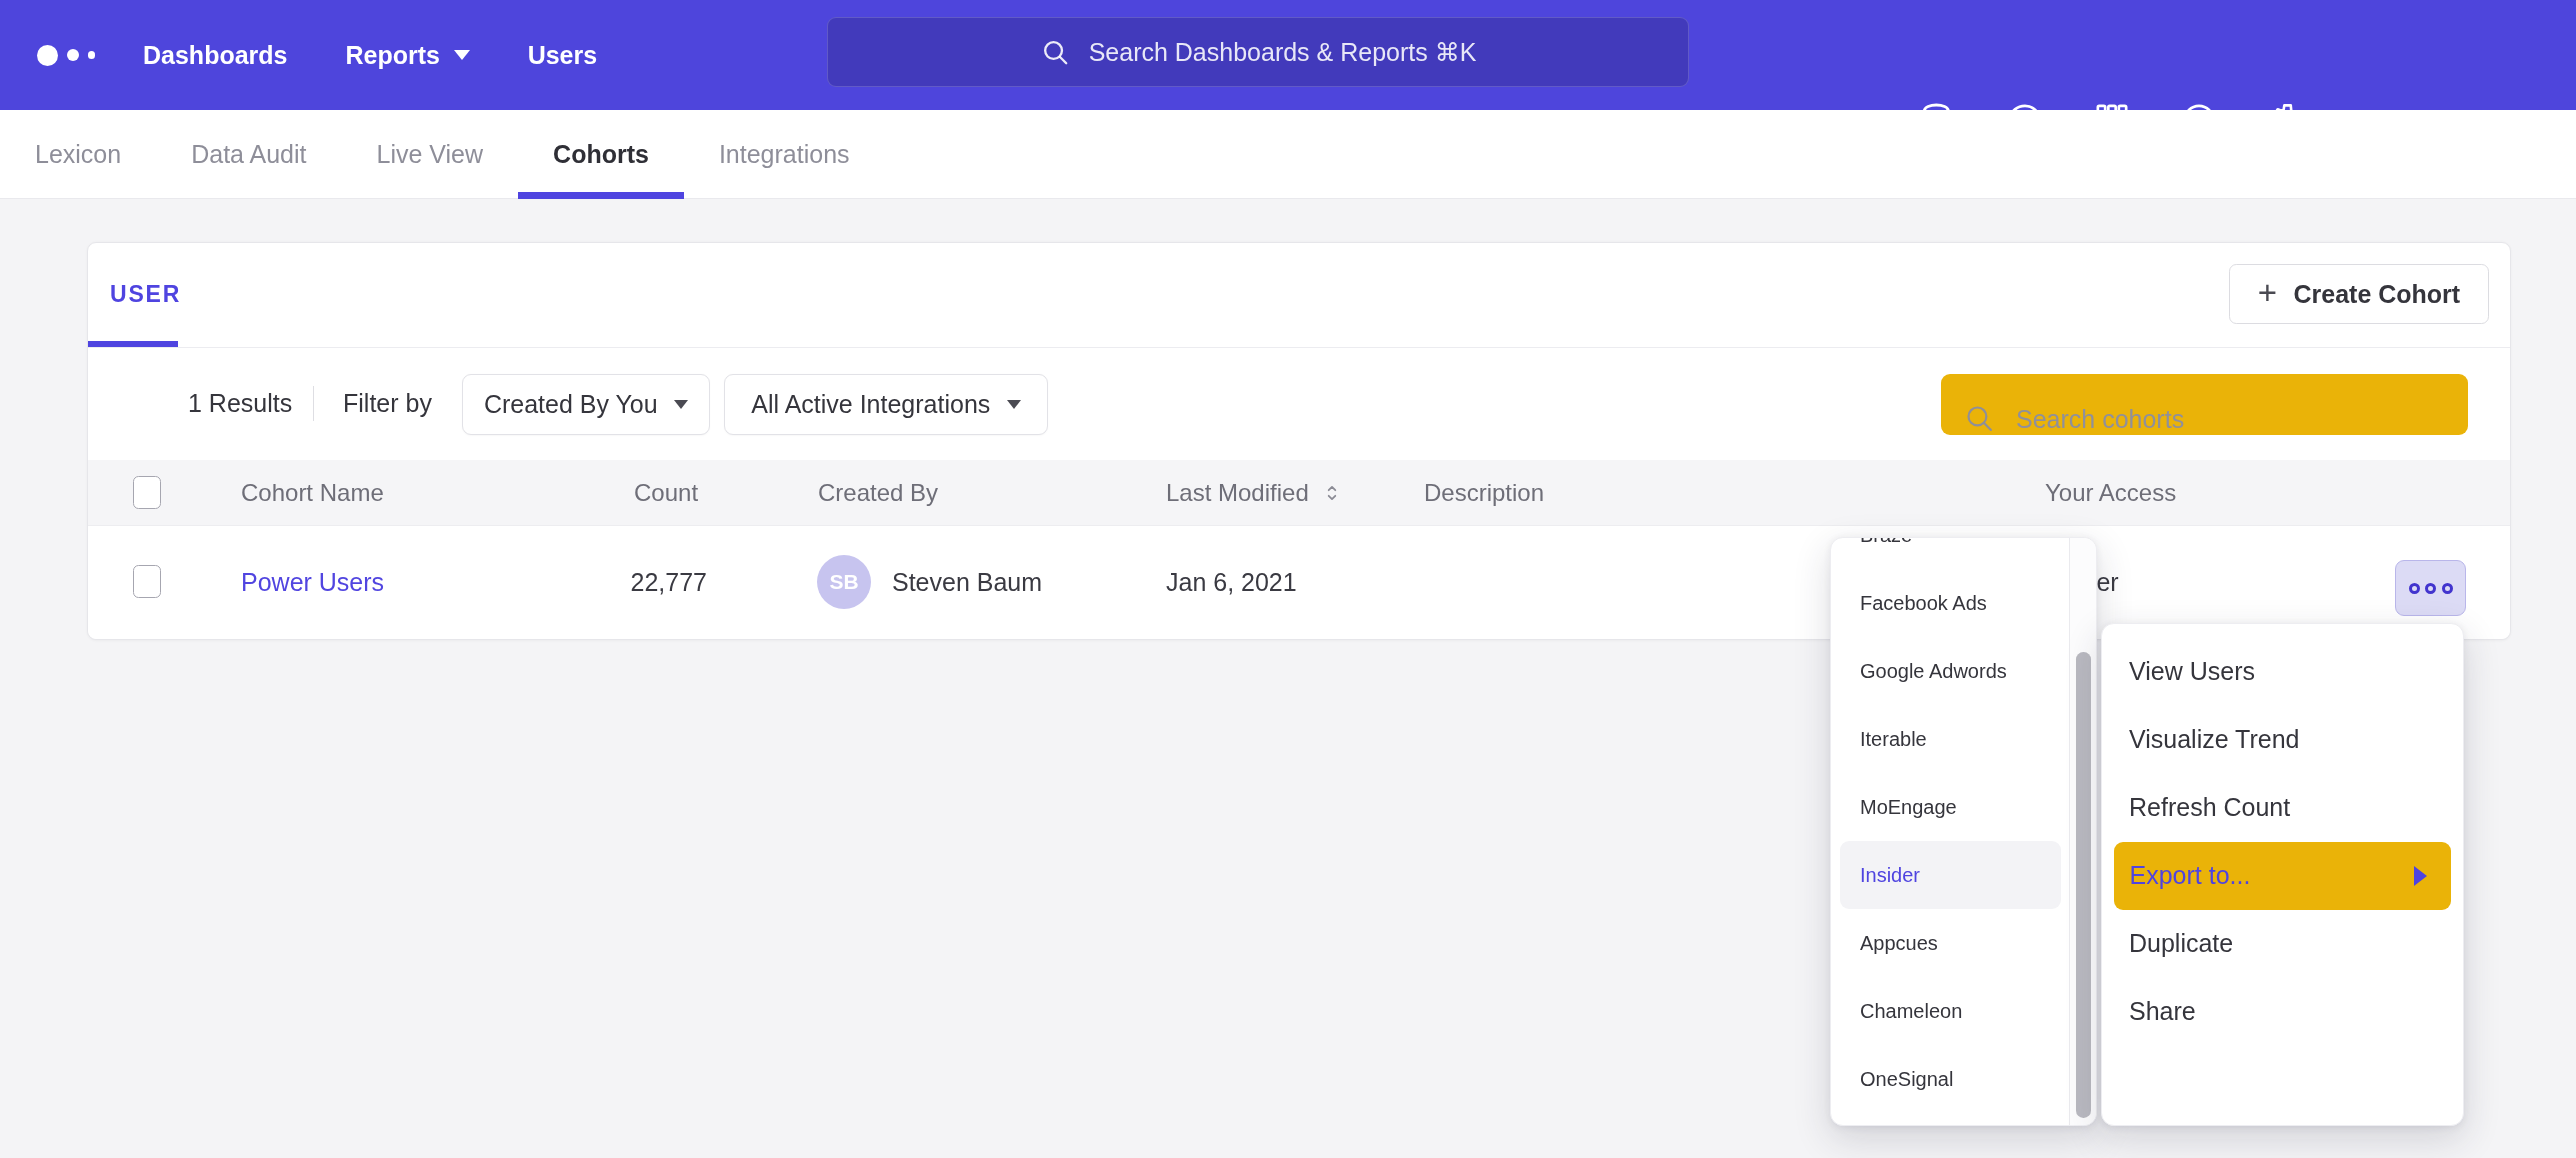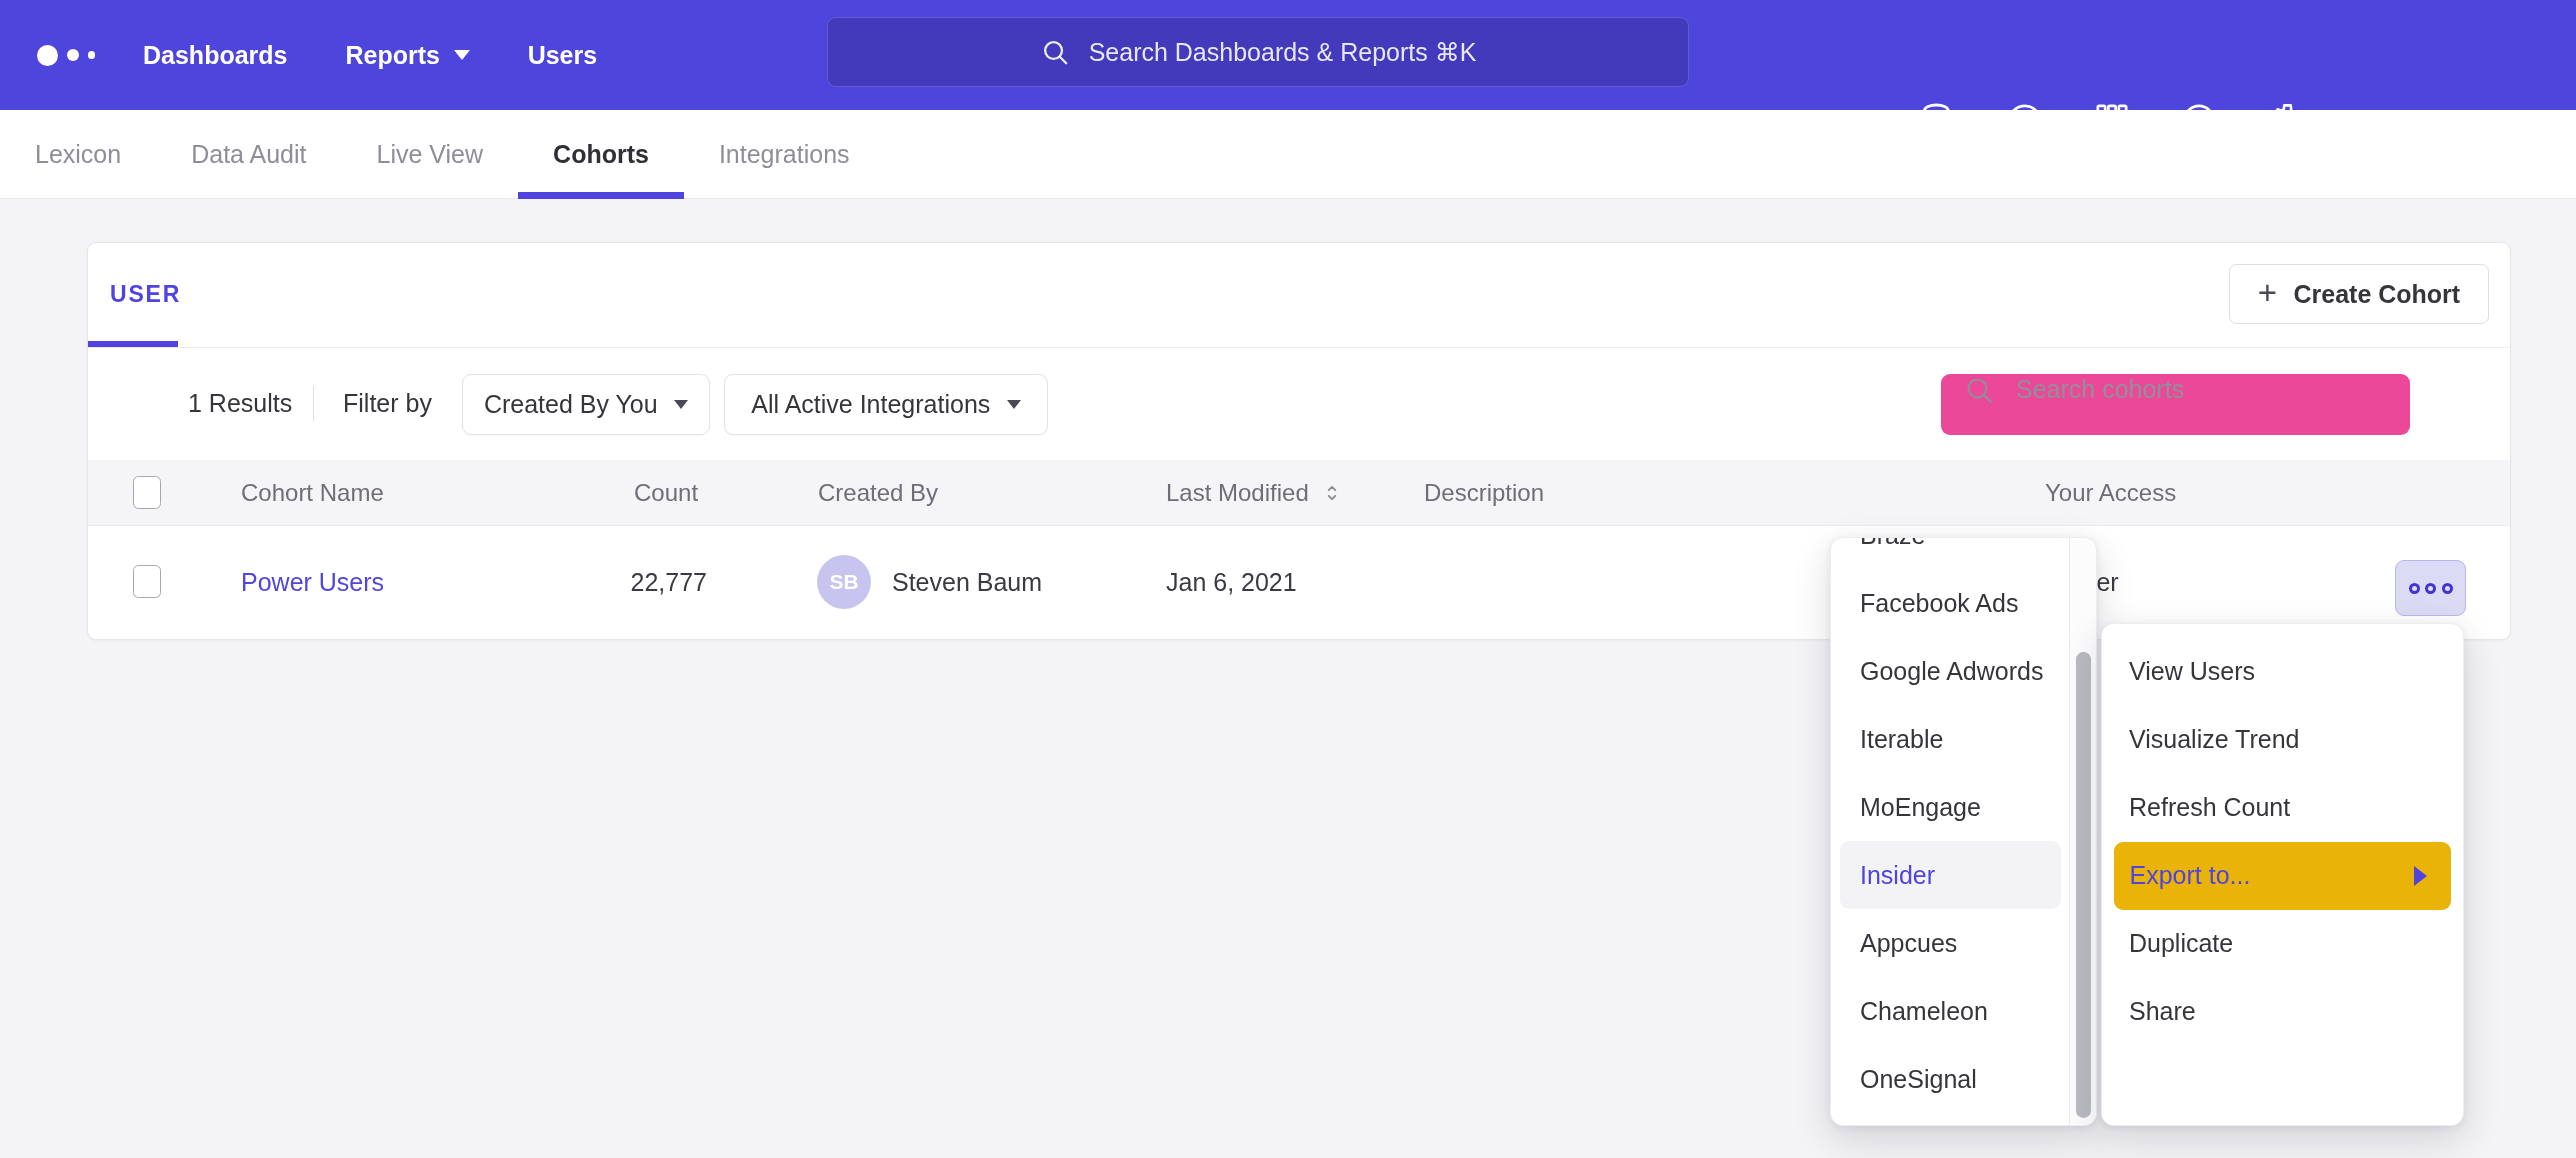--- a/index.html
+++ b/index.html
@@ -42,22 +42,22 @@
   .create-btn .plus{font-size:33px;font-weight:400;color:#4a4a52;line-height:1;margin-top:-3.7px;}
 
   .results{position:absolute;left:100px;top:104px;height:113px;display:flex;align-items:center;font-size:25px;font-weight:500;color:#35353c;}
   .vsep{position:absolute;left:225px;top:143px;height:35px;width:0.9px;background:#dedee3;}
   .filterby{position:absolute;left:255px;top:104px;height:113px;display:flex;align-items:center;font-size:25px;font-weight:500;color:#35353c;}
   .dd{position:absolute;top:131px;height:61px;border:0.9px solid #e2e2e7;border-radius:9px;background:#fff;
     display:flex;align-items:center;justify-content:center;gap:16.4px;font-size:25px;font-weight:500;color:#35353c;
     box-shadow:0 0.9px 1.8px rgba(0,0,0,0.03);cursor:pointer;box-sizing:border-box;}
   .dd1{left:374px;width:248px;}
   .dd2{left:636px;width:324px;}
-  .cohort-search{position:absolute;left:1853px;top:131px;width:469px;height:61px;background:#ec4899;border-radius:9px;
-    display:flex;align-items:flex-start;gap:18px;padding-left:22px;box-sizing:border-box;}
+  .cohort-search{position:absolute;left:1853px;top:131px;width:527px;height:61px;background:#eab308;border-radius:9px;
+    display:flex;align-items:flex-end;gap:18px;padding-left:22px;box-sizing:border-box;}
   .cohort-search input{border:none;background:transparent;outline:none;font-size:25px;color:#3a3a42;width:438px;font-family:inherit;}
   .cohort-search input::placeholder{color:#90909b;}
 
   
   .thead{position:absolute;left:0;right:0;top:217px;height:66px;background:#f5f5f7;border-bottom:0.9px solid #ededf0;box-sizing:border-box;}
   .th{position:absolute;top:0;height:66px;display:flex;align-items:center;gap:11px;font-size:24px;font-weight:500;color:#6e6e78;white-space:nowrap;}
   .checkbox{width:28px;height:33px;border:1.8px solid #a6a6b0;border-radius:5.5px;background:#fff;box-sizing:border-box;cursor:pointer;}
   .hcheck{position:absolute;left:45px;top:16.4px;}
   .trow{position:absolute;left:0;right:0;top:283px;bottom:0;background:#fff;border-radius:0 0 9px 9px;}
   .rcheck{position:absolute;left:45px;top:39px;}
@@ -71,21 +71,21 @@
   .c-access{left:1957px;}
   .more-btn{position:absolute;left:2307px;top:34px;width:71px;height:56px;border-radius:9px;background:#dcdbf5;
     border:1.8px solid #b9b6ea;display:flex;align-items:center;justify-content:center;gap:5.5px;box-sizing:border-box;cursor:pointer;}
   .ring{width:11px;height:11px;border:3.7px solid #4234ce;border-radius:50%;box-sizing:border-box;}
 
   
   .menu{position:absolute;background:#fff;border:0.9px solid #ededf1;border-radius:12.8px;
     box-shadow:0 12.8px 37px rgba(35,35,60,0.16),0 1.8px 7.3px rgba(35,35,60,0.08);box-sizing:border-box;}
   .export-menu{left:1830px;top:537px;width:267px;height:589px;overflow:hidden;z-index:40;}
   .export-items{position:absolute;left:0;top:0;right:26.5px;}
-  .mi{height:68px;display:flex;align-items:center;padding-left:29px;font-size:25px;color:#35353c;cursor:pointer;white-space:nowrap;}
+  .mi{height:68px;display:flex;align-items:center;padding-left:29px;font-size:20px;color:#35353c;cursor:pointer;white-space:nowrap;}
   .mi.clipped{margin-top:-37px;}
   .mi.hl{background:#f3f3f6;border-radius:9px;margin:0 9px;padding-left:20px;color:#4f44e0;}
   .gutter{position:absolute;right:0;top:0;bottom:0;width:26.5px;background:#fcfcfd;border-left:0.9px solid #eaeaee;border-radius:0 12px 12px 0;}
   .thumb{position:absolute;right:5.5px;top:114px;width:14.6px;height:466px;border-radius:7.3px;background:#b9b9c0;cursor:pointer;}
   .actions-menu{left:2101px;top:623px;width:363px;height:503px;padding-top:13.7px;z-index:45;}
   .ai{position:relative;height:68px;display:flex;align-items:center;padding-left:27px;font-size:25px;color:#35353c;cursor:pointer;white-space:nowrap;}
   .ai.hl{background:#eab308;border-radius:9px;margin:0 12px;padding-left:15.5px;color:#4f44e0;}
   .ai .arrow{position:absolute;right:24px;top:50%;margin-top:-10px;width:0;height:0;
     border-top:10px solid transparent;border-bottom:10px solid transparent;border-left:13.7px solid #4f44e0;}
 

